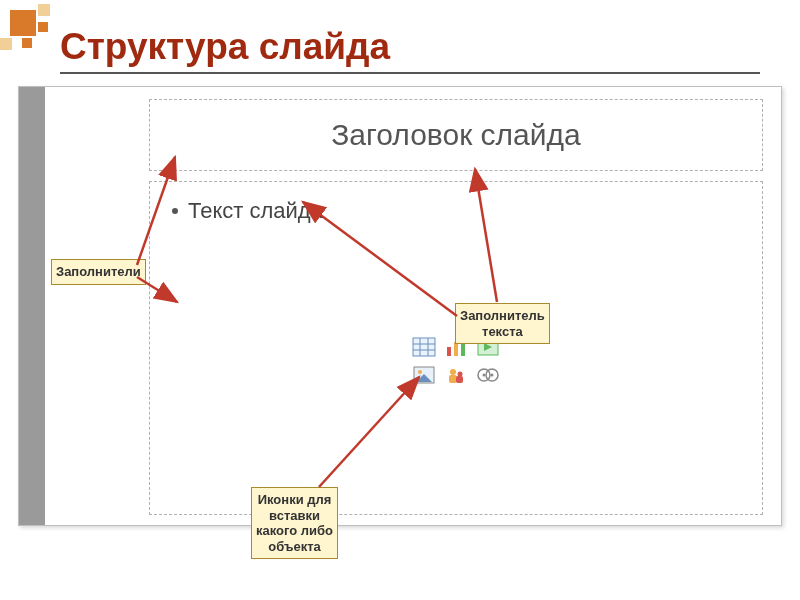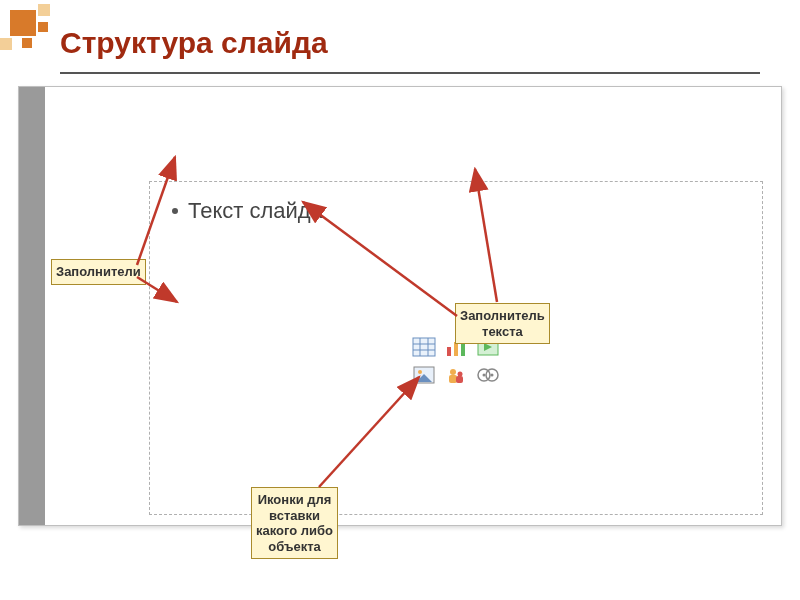--- a/index.html
+++ b/index.html
@@ -18,21 +18,21 @@
   .deco.big { width: 26px; height: 26px; left: 10px; top: 10px; }
   .deco.s1 { width: 12px; height: 12px; left: 38px; top: 4px; background:#f3cf98; }
   .deco.s2 { width: 12px; height: 12px; left: 0px; top: 38px; background:#f3cf98;}
   .deco.s3 { width: 10px; height: 10px; left: 38px; top: 22px; }
   .deco.s4 { width: 10px; height: 10px; left: 22px; top: 38px; }
 
   
   .page-title {
     position: absolute;
     left: 60px; top: 26px;
-    font-size: 30px;
+    font-size: 37px;
     font-weight: bold;
     color: #a02a10;
   }
   .underline {
     position: absolute;
     left: 60px; top: 72px;
     width: 700px; height: 2px;
     background: #555;
   }
 
@@ -124,20 +124,23 @@
 <div class="deco s3"></div>
 <div class="deco s4"></div>
 
 <h1 class="page-title">Структура слайда</h1>
 <div class="underline"></div>
 
 <div class="frame">
   <div class="greyband"></div>
 
   <div class="slidearea">
+    <div class="ph ph-title">
+      <span>Заголовок слайда</span>
+    </div>
     <div class="ph ph-body">
       <div class="bullet">
         <span class="bullet-dot"></span>
         <span>Текст слайда</span>
       </div>
 
       <div class="icongrid">
         <div class="ig-icon">
           <svg width="24" height="20" viewBox="0 0 24 20">
               <rect x="1" y="1" width="22" height="18" fill="#eaf2fb" stroke="#6a8fbf"></rect>

